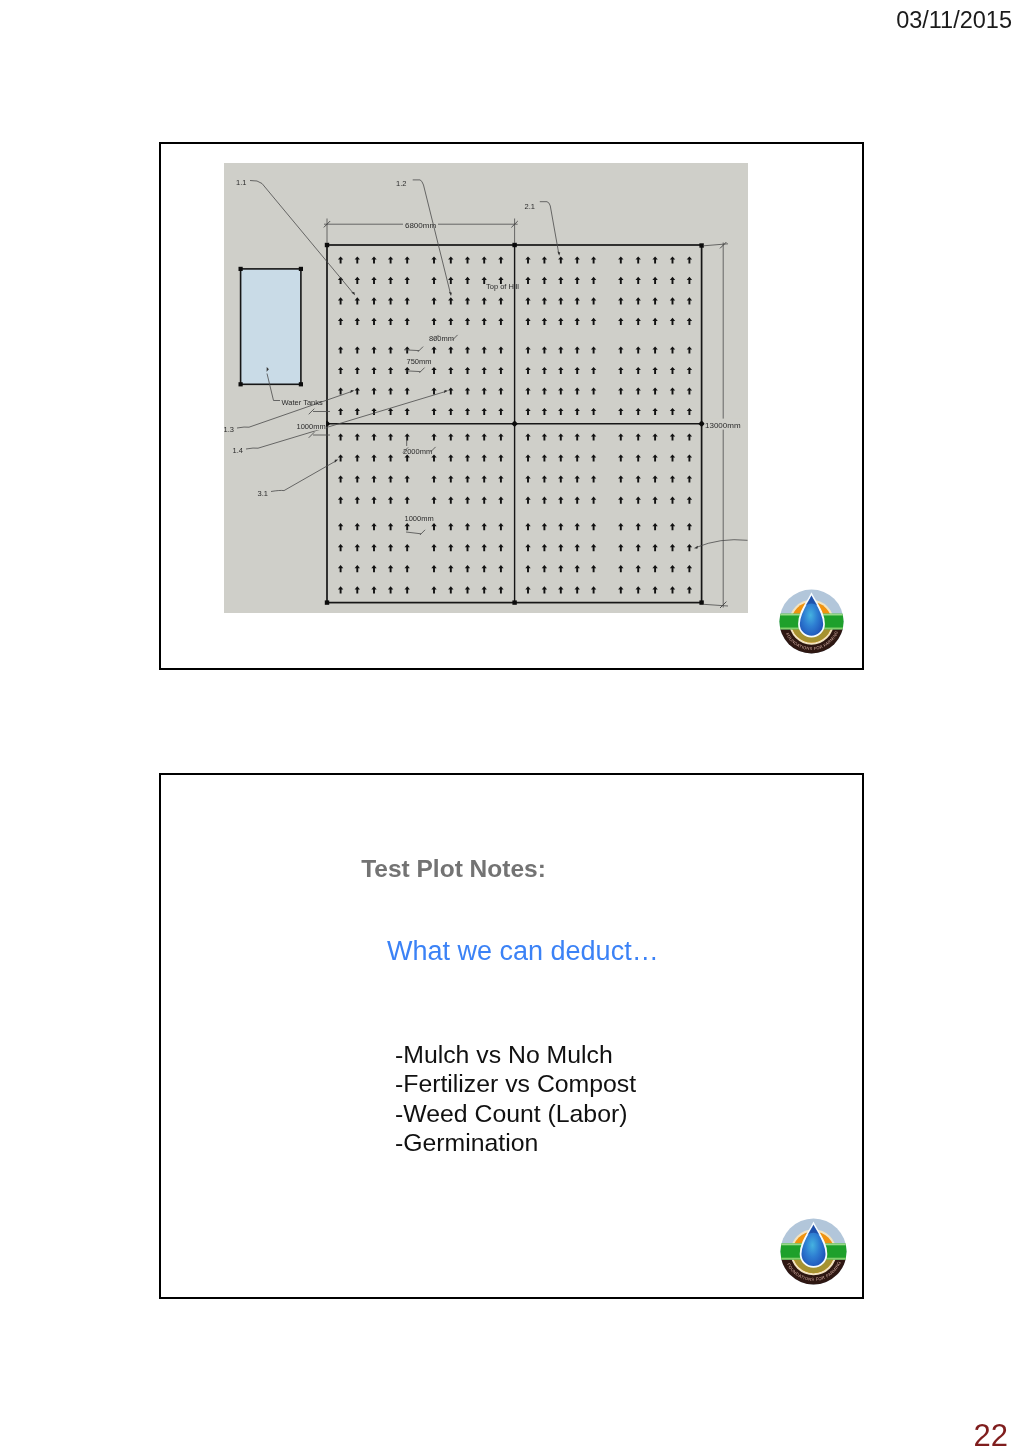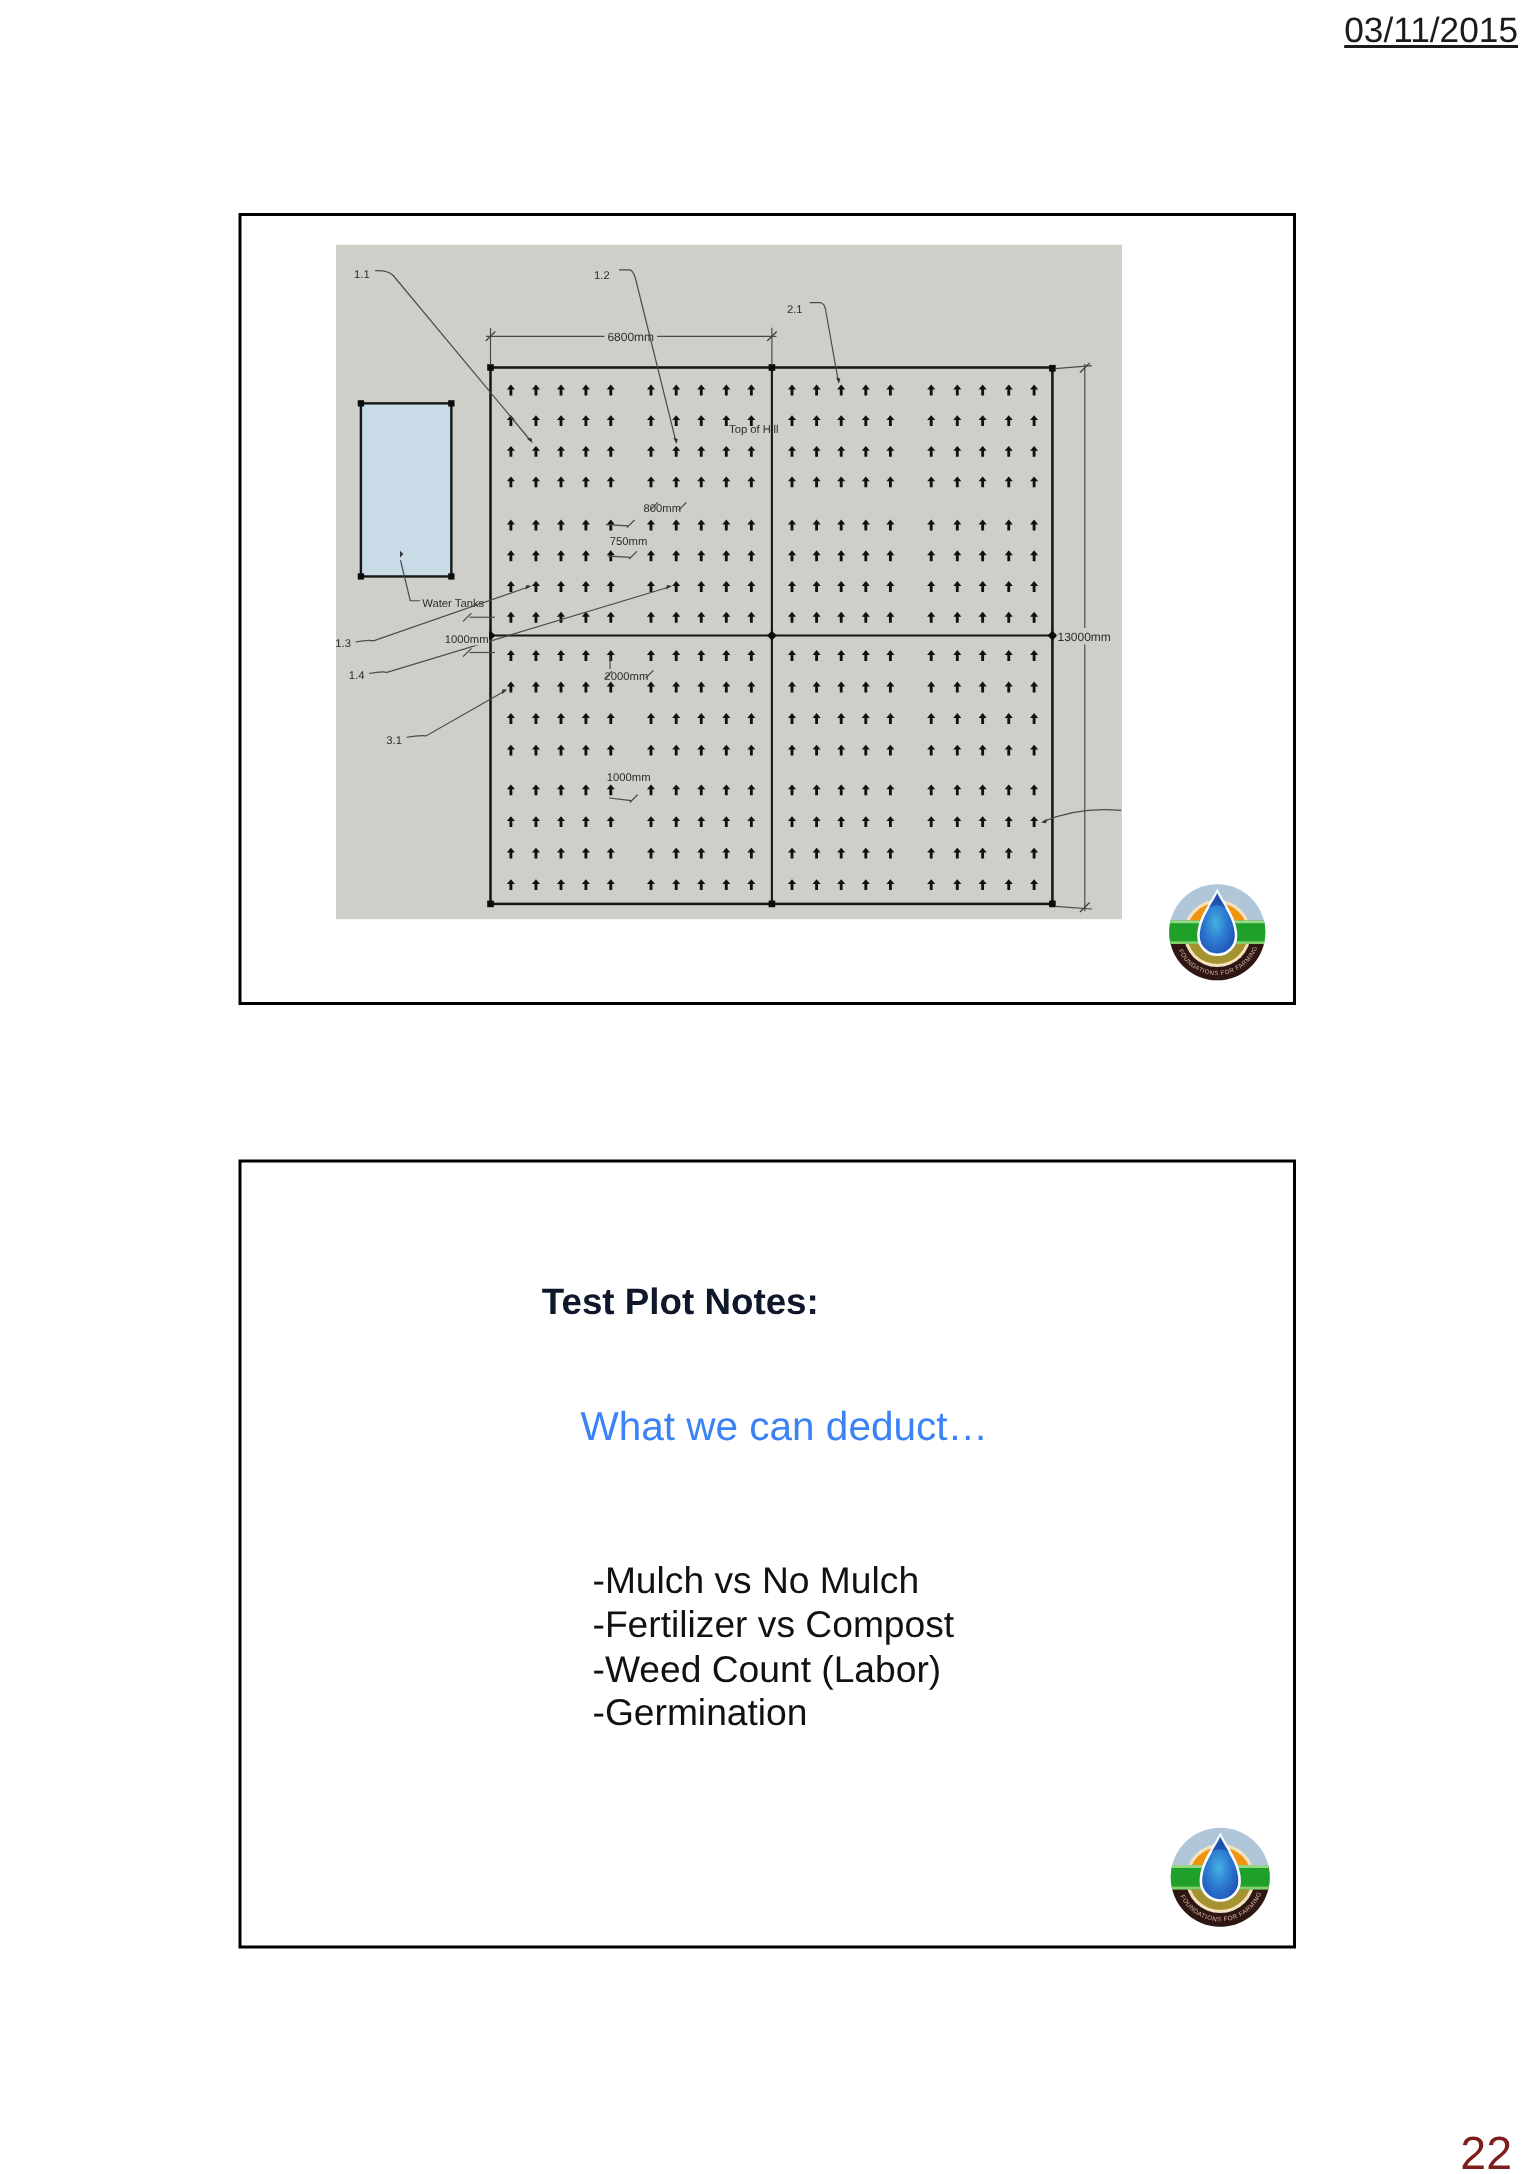--- a/index.html
+++ b/index.html
@@ -3,21 +3,21 @@
 <meta charset="utf-8">
 <style>
 html,body{margin:0;padding:0;background:#ffffff;width:1024px;height:1449px;position:relative;overflow:hidden;
 font-family:"Liberation Sans",sans-serif;}
 .abs{position:absolute;}
 .slide{position:absolute;left:159px;width:705px;border:2px solid #000;background:#fff;box-sizing:border-box;}
 </style>
 </head>
 <body>
 
-<div class="abs" style="right:12px;top:7px;font-size:23.5px;color:#1b1b1b;text-decoration:underline;">03/11/2015</div>
+<div class="abs" style="right:12px;top:7px;font-size:23.5px;color:#1b1b1b;">03/11/2015</div>
 
 <div class="slide" style="top:142px;height:528px;"></div>
 
 <svg style="position:absolute;left:224px;top:163px" width="524" height="450" viewBox="224 163 524 450" xmlns="http://www.w3.org/2000/svg" font-family="Liberation Sans, sans-serif">
 <defs>
 <path id="plant" d="M-2.7,-0.4 L0,-3.6 L2.7,-0.4 Z M-0.95,-1.2 L0.95,-1.2 L0.95,3.6 L-0.95,3.6 Z"></path>
 <path id="ah" d="M0,0 L-4.6,1.0 L-3.0,-1.6 Z"></path>
 </defs>
 
 <rect x="224" y="163" width="524" height="450" fill="#cfcfc9"></rect>
@@ -495,21 +495,21 @@
 
 <path d="M0,-28.5 C4.5,-19.5 13.1,-9.5 13.1,2.5 A13.1,13.2 0 0,1 -13.1,2.5 C-13.1,-9.5 -4.5,-19.5 0,-28.5 Z" fill="url(#dropgu778)" stroke="#f6fcff" stroke-width="1.8"></path>
 <path d="M0,-27.5 C1.6,-24.2 3.9,-20.6 6.1,-16.8 C2.5,-19.6 -2.5,-19.6 -6.1,-16.8 C-3.9,-20.6 -1.6,-24.2 0,-27.5 Z" fill="#1a449e" opacity="0.7"></path>
 
 <path id="tpu778" d="M-27.5,11.5 A29.8,29.8 0 0,0 27.5,11.5" fill="none"></path>
 <text font-family="Liberation Sans, sans-serif" font-size="4.3" fill="#d9b2a8" letter-spacing="0.32"><textPath href="#tpu778" startOffset="2%">FOUNDATIONS FOR FARMING</textPath></text>
 </svg>
 
 <div class="slide" style="top:773px;height:526px;"></div>
 
-<div class="abs" style="left:159px;top:855px;width:589px;text-align:center;font-size:24.5px;font-weight:bold;color:#0f172a;">Test Plot Notes:</div>
+<div class="abs" style="left:159px;top:855px;width:589px;text-align:center;font-size:24.5px;font-weight:bold;color:#737373;">Test Plot Notes:</div>
 
 <div class="abs" style="left:387px;top:936px;font-size:27px;color:#3b82f6;">What we can deduct…</div>
 
 <div class="abs" style="left:395px;top:1040px;font-size:24.8px;line-height:29.4px;color:#111;">-Mulch vs No Mulch<br>-Fertilizer vs Compost<br>-Weed Count (Labor)<br>-Germination</div>
 
 <svg style="position:absolute;left:779px;top:1217px" width="69" height="69" viewBox="-35 -35 70 70" xmlns="http://www.w3.org/2000/svg">
 <defs>
 <radialGradient id="dropgu779" cx="46%" cy="50%" r="60%">
 <stop offset="0%" stop-color="#45b2e0"></stop>
         <stop offset="45%" stop-color="#2e7ed2"></stop>

